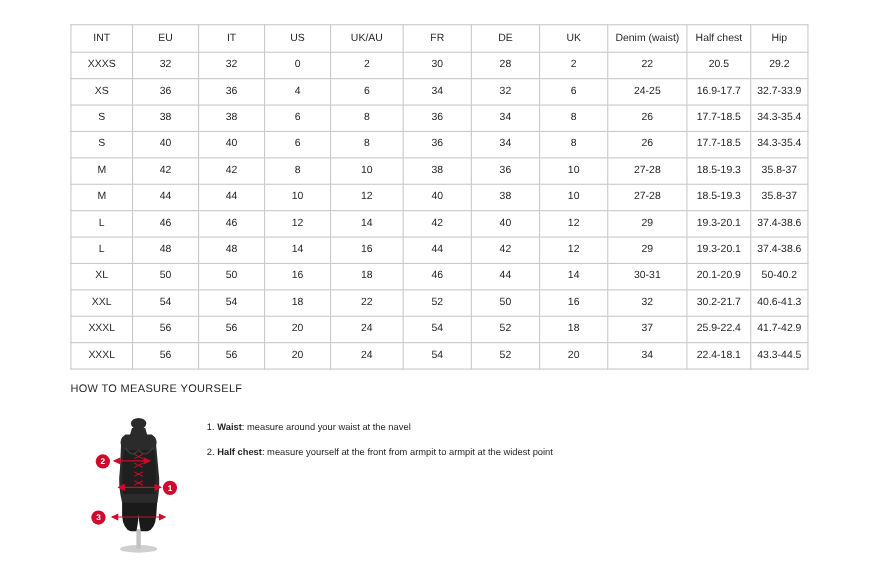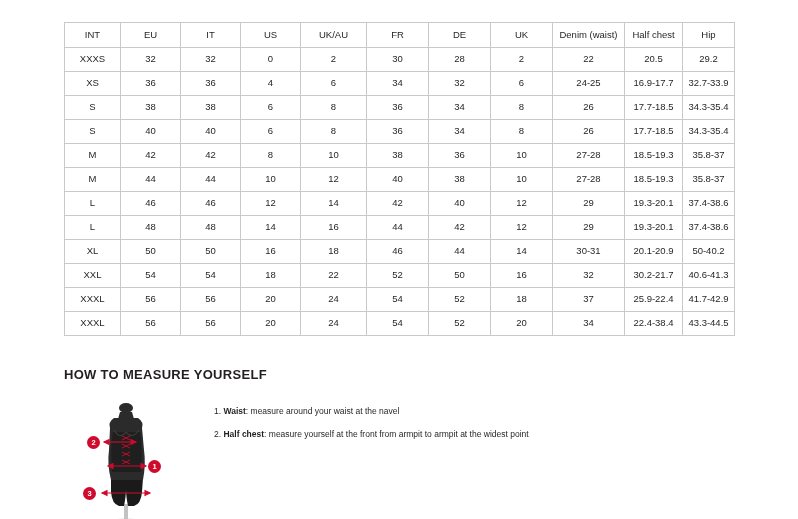--- a/index.html
+++ b/index.html
@@ -62,40 +62,39 @@
   col.c10 { width: 52px; }
 
   
   .measure {
     position: absolute;
     left: 64px;
     top: 348px;
     width: 700px;
   }
   .measure-title {
-    font-size: 13px;
-    font-weight: bold;
+    font-size: 10px;
+    font-weight: normal;
     letter-spacing: 0.3px;
     color: #231f20;
     margin-bottom: 10px;
-    margin-top: 19px;
   }
   .measure-body {
     position: relative;
     display: flex;
     align-items: flex-start;
   }
   .figure-box {
     position: relative;
     width: 112px;
     height: 135px;
     flex: 0 0 112px;
   }
   .steps {
-    margin-left: 38px;
+    margin-left: 12px;
     padding-top: 14px;
   }
   .step {
     font-size: 8.5px;
     line-height: 1.35;
     color: #231f20;
     margin-bottom: 12px;
     white-space: nowrap;
   }
   .step .num {
@@ -309,21 +308,21 @@
         <tr>
           <td>XXXL</td>
           <td>56</td>
           <td>56</td>
           <td>20</td>
           <td>24</td>
           <td>54</td>
           <td>52</td>
           <td>20</td>
           <td>34</td>
-          <td>22.4-38.4</td>
+          <td>22.4-18.1</td>
           <td>43.3-44.5</td>
         </tr>
       </tbody>
     </table>
   </div>
 
   <div class="measure">
     <div class="measure-title">HOW TO MEASURE YOURSELF</div>
 
     <div class="measure-body">

